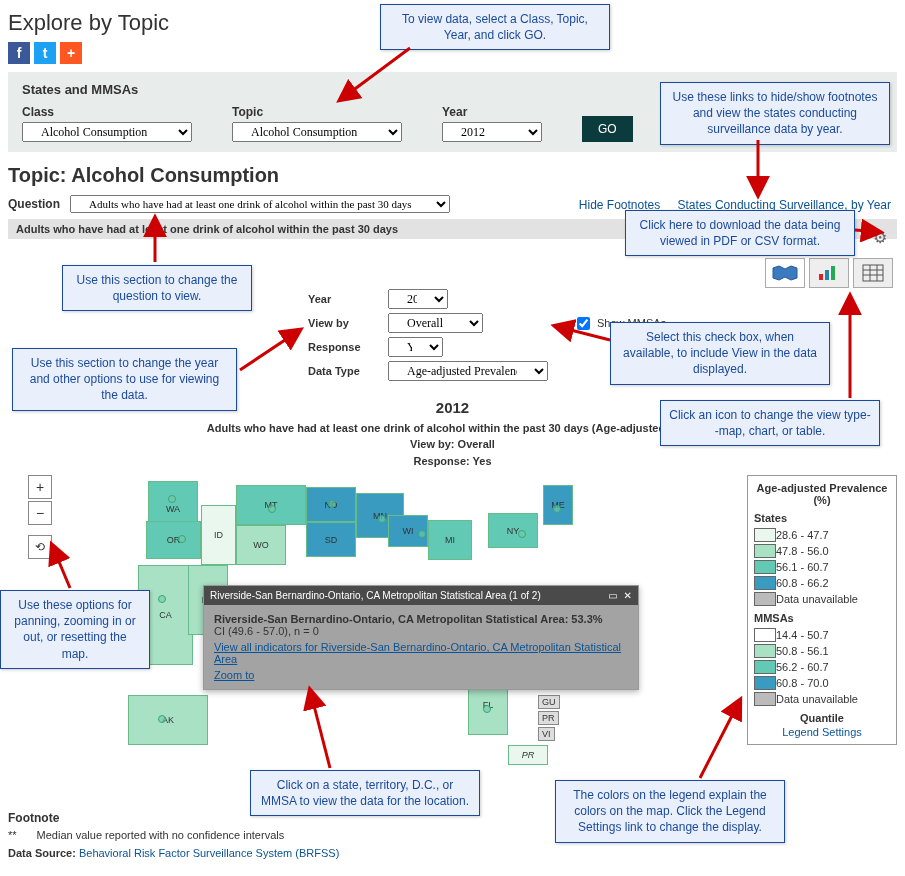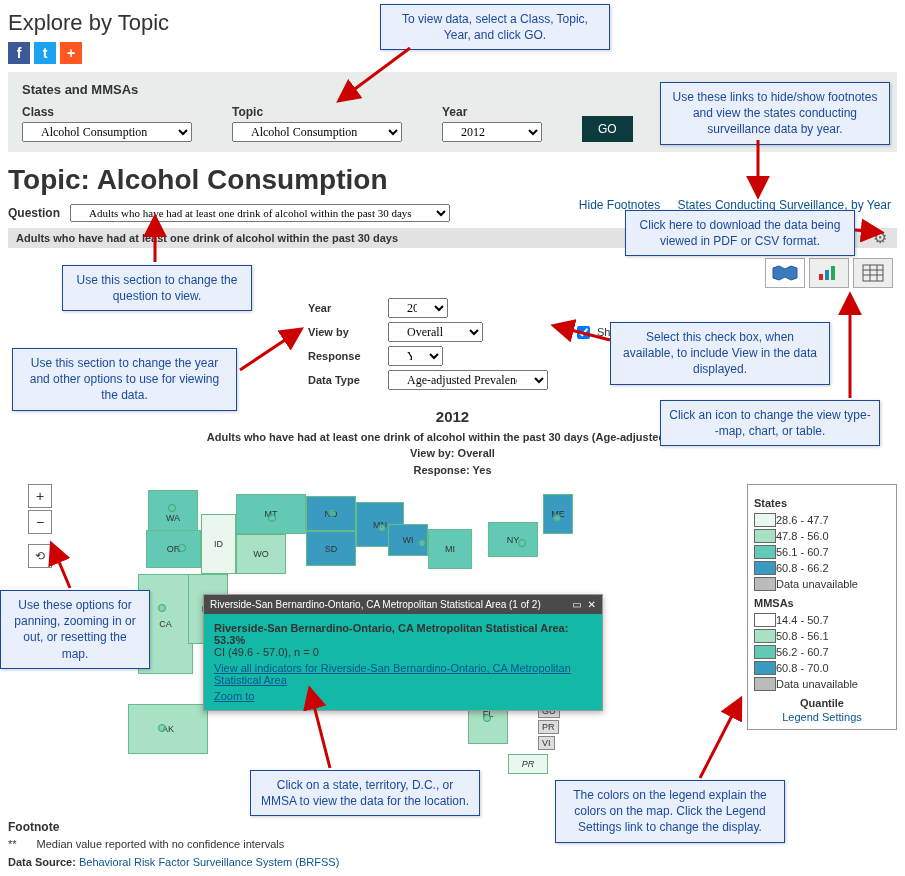--- a/index.html
+++ b/index.html
@@ -12,21 +12,21 @@
   .plus { background: #ff5722; }
   .filter-panel { background: #e8ecea; padding: 10px 14px; margin-bottom: 12px; }
   .filter-title { font-weight: bold; margin-bottom: 8px; font-size: 13px; }
   .filter-row { display: flex; gap: 40px; align-items: flex-end; }
   .filter-col label { display: block; font-weight: bold; font-size: 12px; margin-bottom: 3px; }
   select { font-size: 12px; padding: 1px 14px; font-family: Liberation Serif, serif; }
   .sel-class { width: 170px; }
   .sel-topic { width: 170px; }
   .sel-year { width: 100px; }
   .go-btn { background: #0b3b3c; color: #fff; border: none; padding: 6px 16px; font-size: 12px; cursor: pointer; }
-  .topic-heading { font-size: 28px; margin: 8px 0 8px 0; }
+  .topic-heading { font-size: 20px; margin: 8px 0 8px 0; }
   .question-row { display: flex; align-items: center; gap: 10px; margin-bottom: 6px; }
   .question-row .qlabel { font-weight: bold; }
   .sel-question { width: 380px; font-size: 11px; }
   .links-right { position: absolute; right: 14px; top: 198px; font-size: 12px; }
   .links-right a { color: #0b5394; text-decoration: none; margin-left: 14px; }
   .gear { position: absolute; right: 12px; top: 228px; width: 20px; height: 20px; color: #666; font-size: 16px; }
   .subhead-bar { background: #e2e2e2; padding: 4px 8px; font-size: 11px; font-weight: bold; margin-top: 4px; }
   .view-icons { position: absolute; right: 12px; top: 258px; display: flex; gap: 4px; }
   .view-icon { width: 40px; height: 30px; border: 1px solid #aaa; background: #eee; display: flex; align-items: center; justify-content: center; cursor: pointer; font-size: 16px; }
   .view-icon.active { background: #fff; }
@@ -45,21 +45,21 @@
   .map-shape { position: absolute; left: 120px; top: 0; width: 520px; height: 300px; }
   .state-blob { position: absolute; border: 1px solid #6b8; font-size: 9px; display:flex; align-items:center; justify-content:center; color:#333;}
   .legend { position: absolute; right: 0; top: 0; width: 150px; border: 1px solid #999; padding: 6px; font-size: 11px; background: #fff; }
   .legend-title { text-align: center; font-weight: bold; margin-bottom: 4px; }
   .legend-sub { text-align:left; font-weight: bold; margin: 6px 0 4px 0; }
   .legend-item { display: flex; align-items: center; margin-bottom: 2px; }
   .swatch { width: 22px; height: 14px; border: 1px solid #666; flex-shrink:0; }
   .legend-quant { text-align:center; font-weight:bold; margin-top:6px;}
   .legend-link { text-align:center; margin-top:2px; }
   .legend-link a { color:#0b5394; text-decoration:none; font-size:11px; }
-  .popup { position:absolute; left:195px; top:110px; width:400px; background:#14b8a6; border:1px solid #999; box-shadow:0 2px 6px rgba(0,0,0,0.3); font-size:11px; }
+  .popup { position:absolute; left:195px; top:110px; width:436px; background:#a3a3a3; border:1px solid #999; box-shadow:0 2px 6px rgba(0,0,0,0.3); font-size:11px; }
   .popup-header { background:#4a4a4a; color:#fff; padding:4px 6px; display:flex; align-items:center; justify-content:space-between; font-size:10px; }
   .popup-header .ph-ctl { display:flex; gap:6px; }
   .popup-body { padding:8px 10px; }
   .popup-body b { font-size:11px; }
   .popup-body a { color:#0b5394; text-decoration:underline; display:block; margin-top:4px; }
   .terr-badge { position:absolute; border:1px solid #888; background:#ddd; font-size:9px; padding:1px 3px; }
   .footnote-h { font-weight:bold; font-size:12px; margin-top:16px; }
   .footnote-row { display:flex; gap:20px; font-size:11px; margin-top:4px; }
   .ds-row { font-size:11px; margin-top:6px; }
   .ds-row a { color:#0b5394; text-decoration:none; }
@@ -227,20 +227,21 @@
     </div>
     <div class="popup-body">
       <b>Riverside-San Bernardino-Ontario, CA Metropolitan Statistical Area: 53.3%</b>
       <div>CI (49.6 - 57.0), n = 0</div>
       <a href="#">View all indicators for Riverside-San Bernardino-Ontario, CA Metropolitan Statistical Area</a>
       <a href="#">Zoom to</a>
     </div>
   </div>
 
   <div class="legend">
+    <div class="legend-title">Age-adjusted Prevalence (%)</div>
     <div class="legend-sub">States</div>
     <div class="legend-item">
         <span class="swatch c1"></span>
         <span>28.6 - 47.7</span>
       </div>
     <div class="legend-item">
         <span class="swatch c2"></span>
         <span>47.8 - 56.0</span>
       </div>
     <div class="legend-item">

